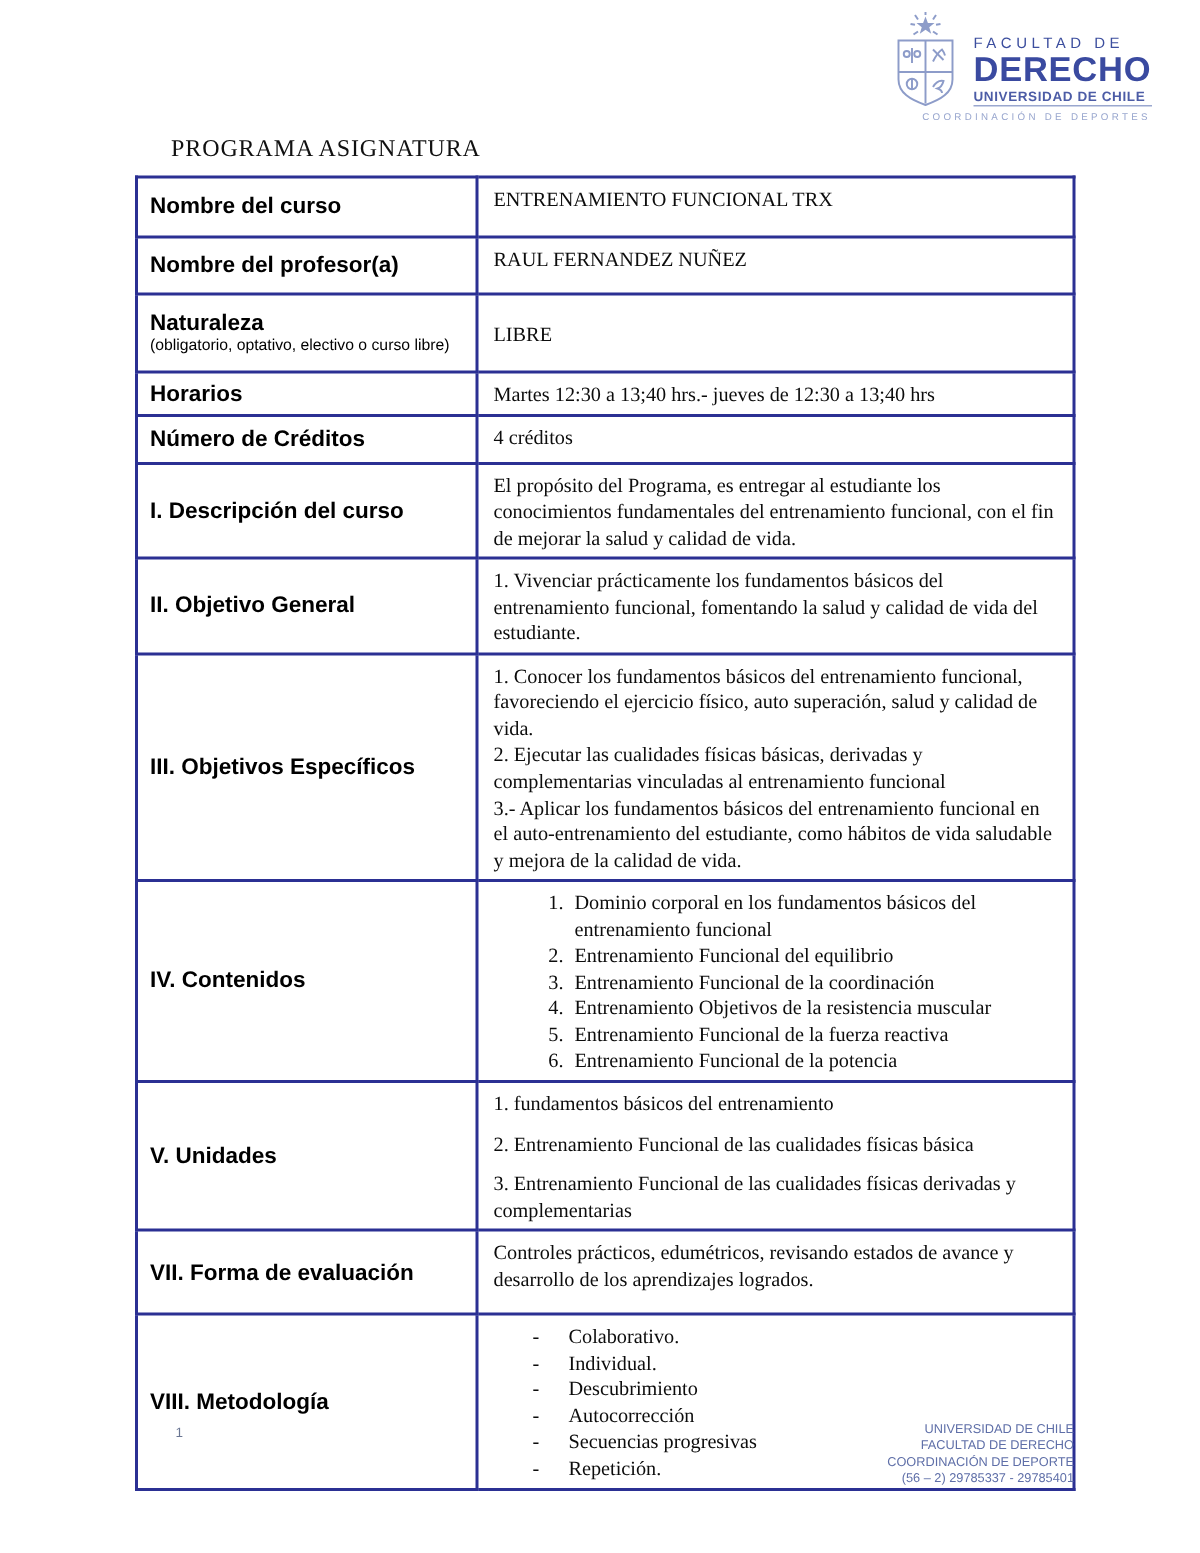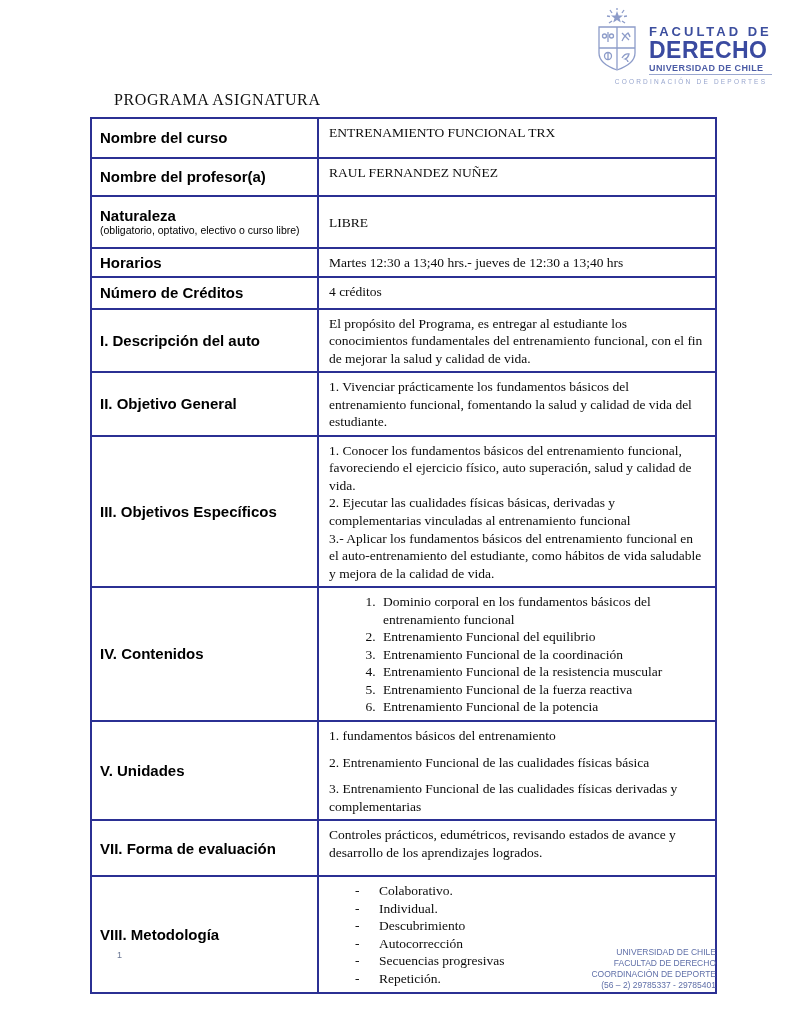--- a/index.html
+++ b/index.html
@@ -4,21 +4,21 @@
 <style>
   html,body{margin:0;padding:0;background:#ffffff;}
   .page{position:relative;width:800px;height:1035px;background:#ffffff;overflow:hidden;
         font-family:"Liberation Sans",sans-serif;}
 
   
   .logo{position:absolute;top:8px;left:592px;width:198px;}
   .logo-top{display:flex;align-items:flex-start;}
   .crest{width:50px;height:64px;flex:0 0 auto;}
   .logo-text{padding-top:16px;padding-left:7px;}
-  .fac-small{font-size:13px;font-weight:bold;letter-spacing:3px;color:#3c4e9e;white-space:nowrap;}
+  .fac-small{font-size:10px;font-weight:normal;letter-spacing:3px;color:#3c4e9e;white-space:nowrap;}
   .fac-large{font-size:23px;font-weight:bold;letter-spacing:0.5px;color:#3a4aa0;line-height:1.0;white-space:nowrap;}
   .uni{font-size:9px;font-weight:bold;color:#4c5ca6;letter-spacing:0.4px;white-space:nowrap;
        border-bottom:1px solid #9aa7cf;padding-bottom:1px;margin-top:1px;}
   .dept{font-size:6.5px;color:#98a6ce;letter-spacing:2.2px;margin-top:3px;text-align:center;white-space:nowrap;}
 
   
   .title{position:absolute;left:114px;top:91px;font-family:"Liberation Serif",serif;
          font-size:16px;letter-spacing:0.6px;color:#111;text-align:right;}
 
   
@@ -123,21 +123,21 @@
         <tr style="height: 32px;">
           <td class="label-cell">
             <div class="label-text">Número de Créditos</div>
           </td>
           <td class="value-cell">
             <div class="value-text">4 créditos</div>
           </td>
         </tr>
         <tr style="height: 55px;">
           <td class="label-cell">
-            <div class="label-text">I. Descripción del auto</div>
+            <div class="label-text">I. Descripción del curso</div>
           </td>
           <td class="value-cell">
             <div class="value-text">El propósito del Programa, es entregar al estudiante los conocimientos fundamentales del entrenamiento funcional, con el fin de mejorar la salud y calidad de vida.</div>
           </td>
         </tr>
         <tr style="height: 50px;">
           <td class="label-cell">
             <div class="label-text">II. Objetivo General</div>
           </td>
           <td class="value-cell">
@@ -156,21 +156,21 @@
         </tr>
         <tr style="height: 107px;">
           <td class="label-cell">
             <div class="label-text">IV.  Contenidos</div>
           </td>
           <td class="value-cell">
             <ol class="contents-list">
               <li>Dominio corporal en los fundamentos básicos del  entrenamiento funcional</li>
               <li>Entrenamiento Funcional del equilibrio</li>
               <li>Entrenamiento Funcional de la coordinación</li>
-              <li>Entrenamiento Funcional de la resistencia muscular</li>
+              <li>Entrenamiento Objetivos de la resistencia muscular</li>
               <li>Entrenamiento Funcional de la fuerza reactiva</li>
               <li>Entrenamiento Funcional de la potencia</li>
             </ol>
           </td>
         </tr>
         <tr style="height: 96px;">
           <td class="label-cell">
             <div class="label-text">V. Unidades</div>
           </td>
           <td class="value-cell">

